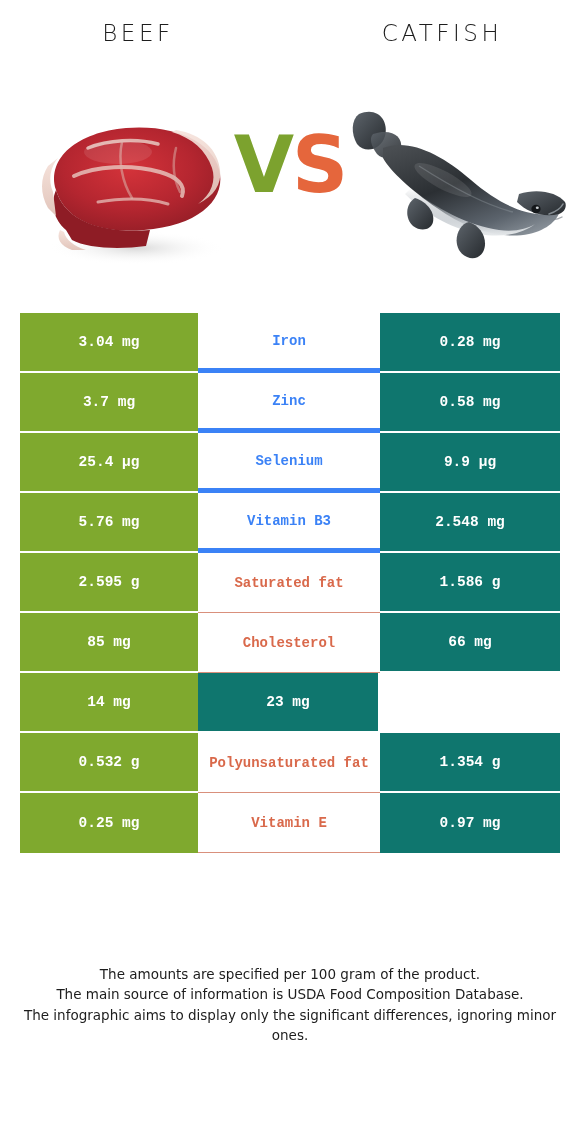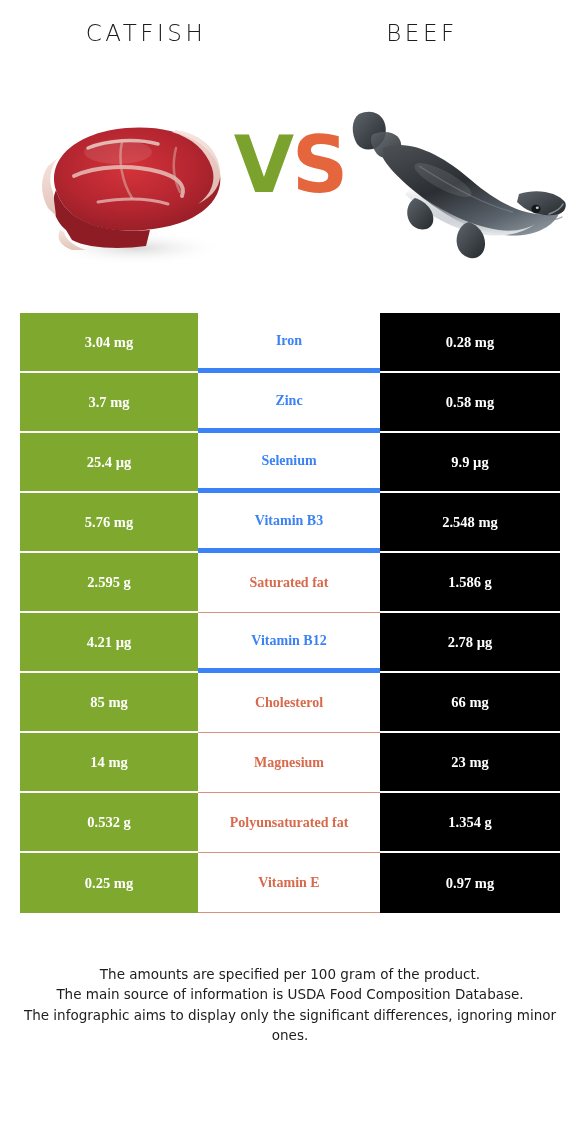--- a/index.html
+++ b/index.html
@@ -71,32 +71,32 @@
   .row {
     display: flex;
     height: 60px;
   }
   .cell {
     display: flex;
     align-items: center;
     justify-content: center;
     font-size: 14.5px;
     font-weight: 600;
-    font-family: Liberation Serif, serif;
+    font-family: Liberation Mono, monospace;
   }
   .cell.left {
     width: 178px;
     color: #ffffff;
     background: #7FA92E;
     border-bottom: 2px solid #ffffff;
   }
   .cell.right {
     width: 180px;
     color: #ffffff;
-    background: #000000;
+    background: #0f766e;
     border-bottom: 2px solid #ffffff;
   }
   .cell.mid {
     width: 182px;
     background: #ffffff;
     font-weight: 700;
     font-size: 14px;
   }
   .cell.mid.win-left  { border-bottom: 5px solid #3b82f6; color: #3b82f6; }
   .cell.mid.win-right { border-bottom: 1px solid #D9907C; color: #D9694B; }
@@ -118,22 +118,22 @@
   }
   .footer p { margin: 0; }
 
   
   svg { display: block; width: 100%; height: 100%; }
 </style>
 </head>
 <body>
 
 <div class="header">
+  <div class="header-title left">BEEF</div>
   <div class="header-title right">CATFISH</div>
-  <div class="header-title left">BEEF</div>
 </div>
 
 <div class="hero">
 
   <div class="hero-food beef">
     <svg viewBox="0 0 215 215" xmlns="http://www.w3.org/2000/svg">
       <defs>
         <radialGradient id="meatG" cx="45%" cy="40%" r="70%">
           <stop offset="0%" stop-color="#d4333a"></stop>
           <stop offset="55%" stop-color="#b52630"></stop>
@@ -224,32 +224,26 @@
       <div class="cell left">5.76 mg</div>
       <div class="cell mid win-left">Vitamin B3</div>
       <div class="cell right">2.548 mg</div>
     </div>
     <div class="row">
       <div class="cell left">2.595 g</div>
       <div class="cell mid win-right">Saturated fat</div>
       <div class="cell right">1.586 g</div>
     </div>
     <div class="row">
-      <div class="cell left">4.21 µg</div>
-      <div class="cell mid win-left">Vitamin B12</div>
-      <div class="cell right">2.78 µg</div>
-    </div>
-    <div class="row">
       <div class="cell left">85 mg</div>
       <div class="cell mid win-right">Cholesterol</div>
       <div class="cell right">66 mg</div>
     </div>
     <div class="row">
       <div class="cell left">14 mg</div>
-      <div class="cell mid win-right">Magnesium</div>
       <div class="cell right">23 mg</div>
     </div>
     <div class="row">
       <div class="cell left">0.532 g</div>
       <div class="cell mid win-right">Polyunsaturated fat</div>
       <div class="cell right">1.354 g</div>
     </div>
     <div class="row">
       <div class="cell left">0.25 mg</div>
       <div class="cell mid win-right">Vitamin E</div>

